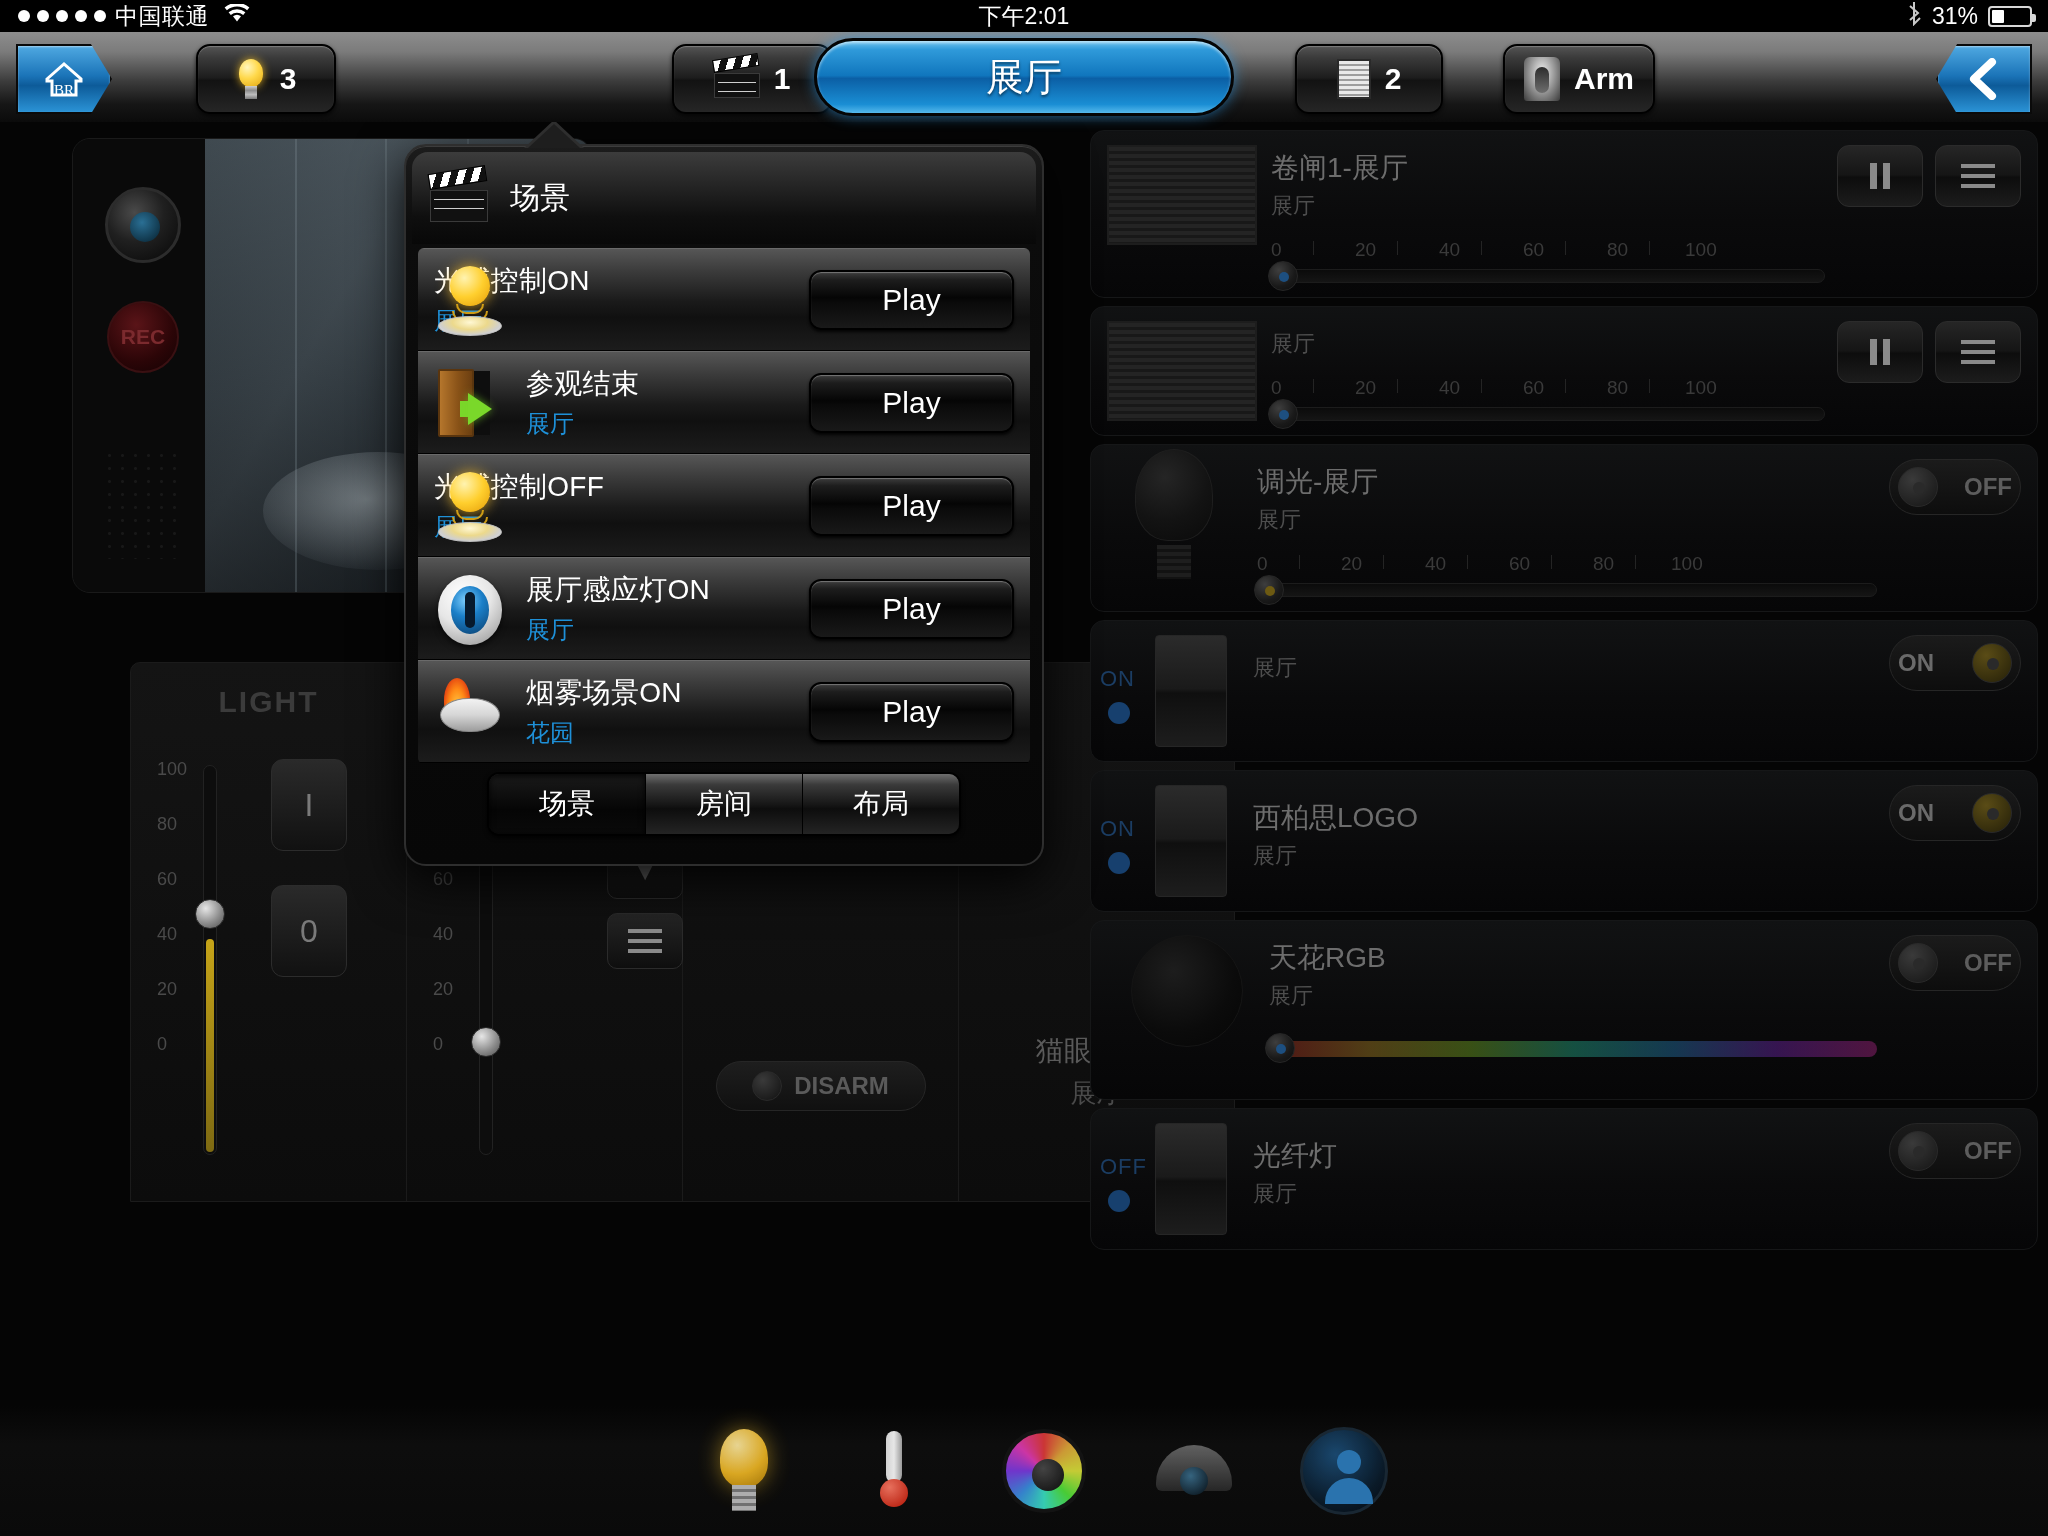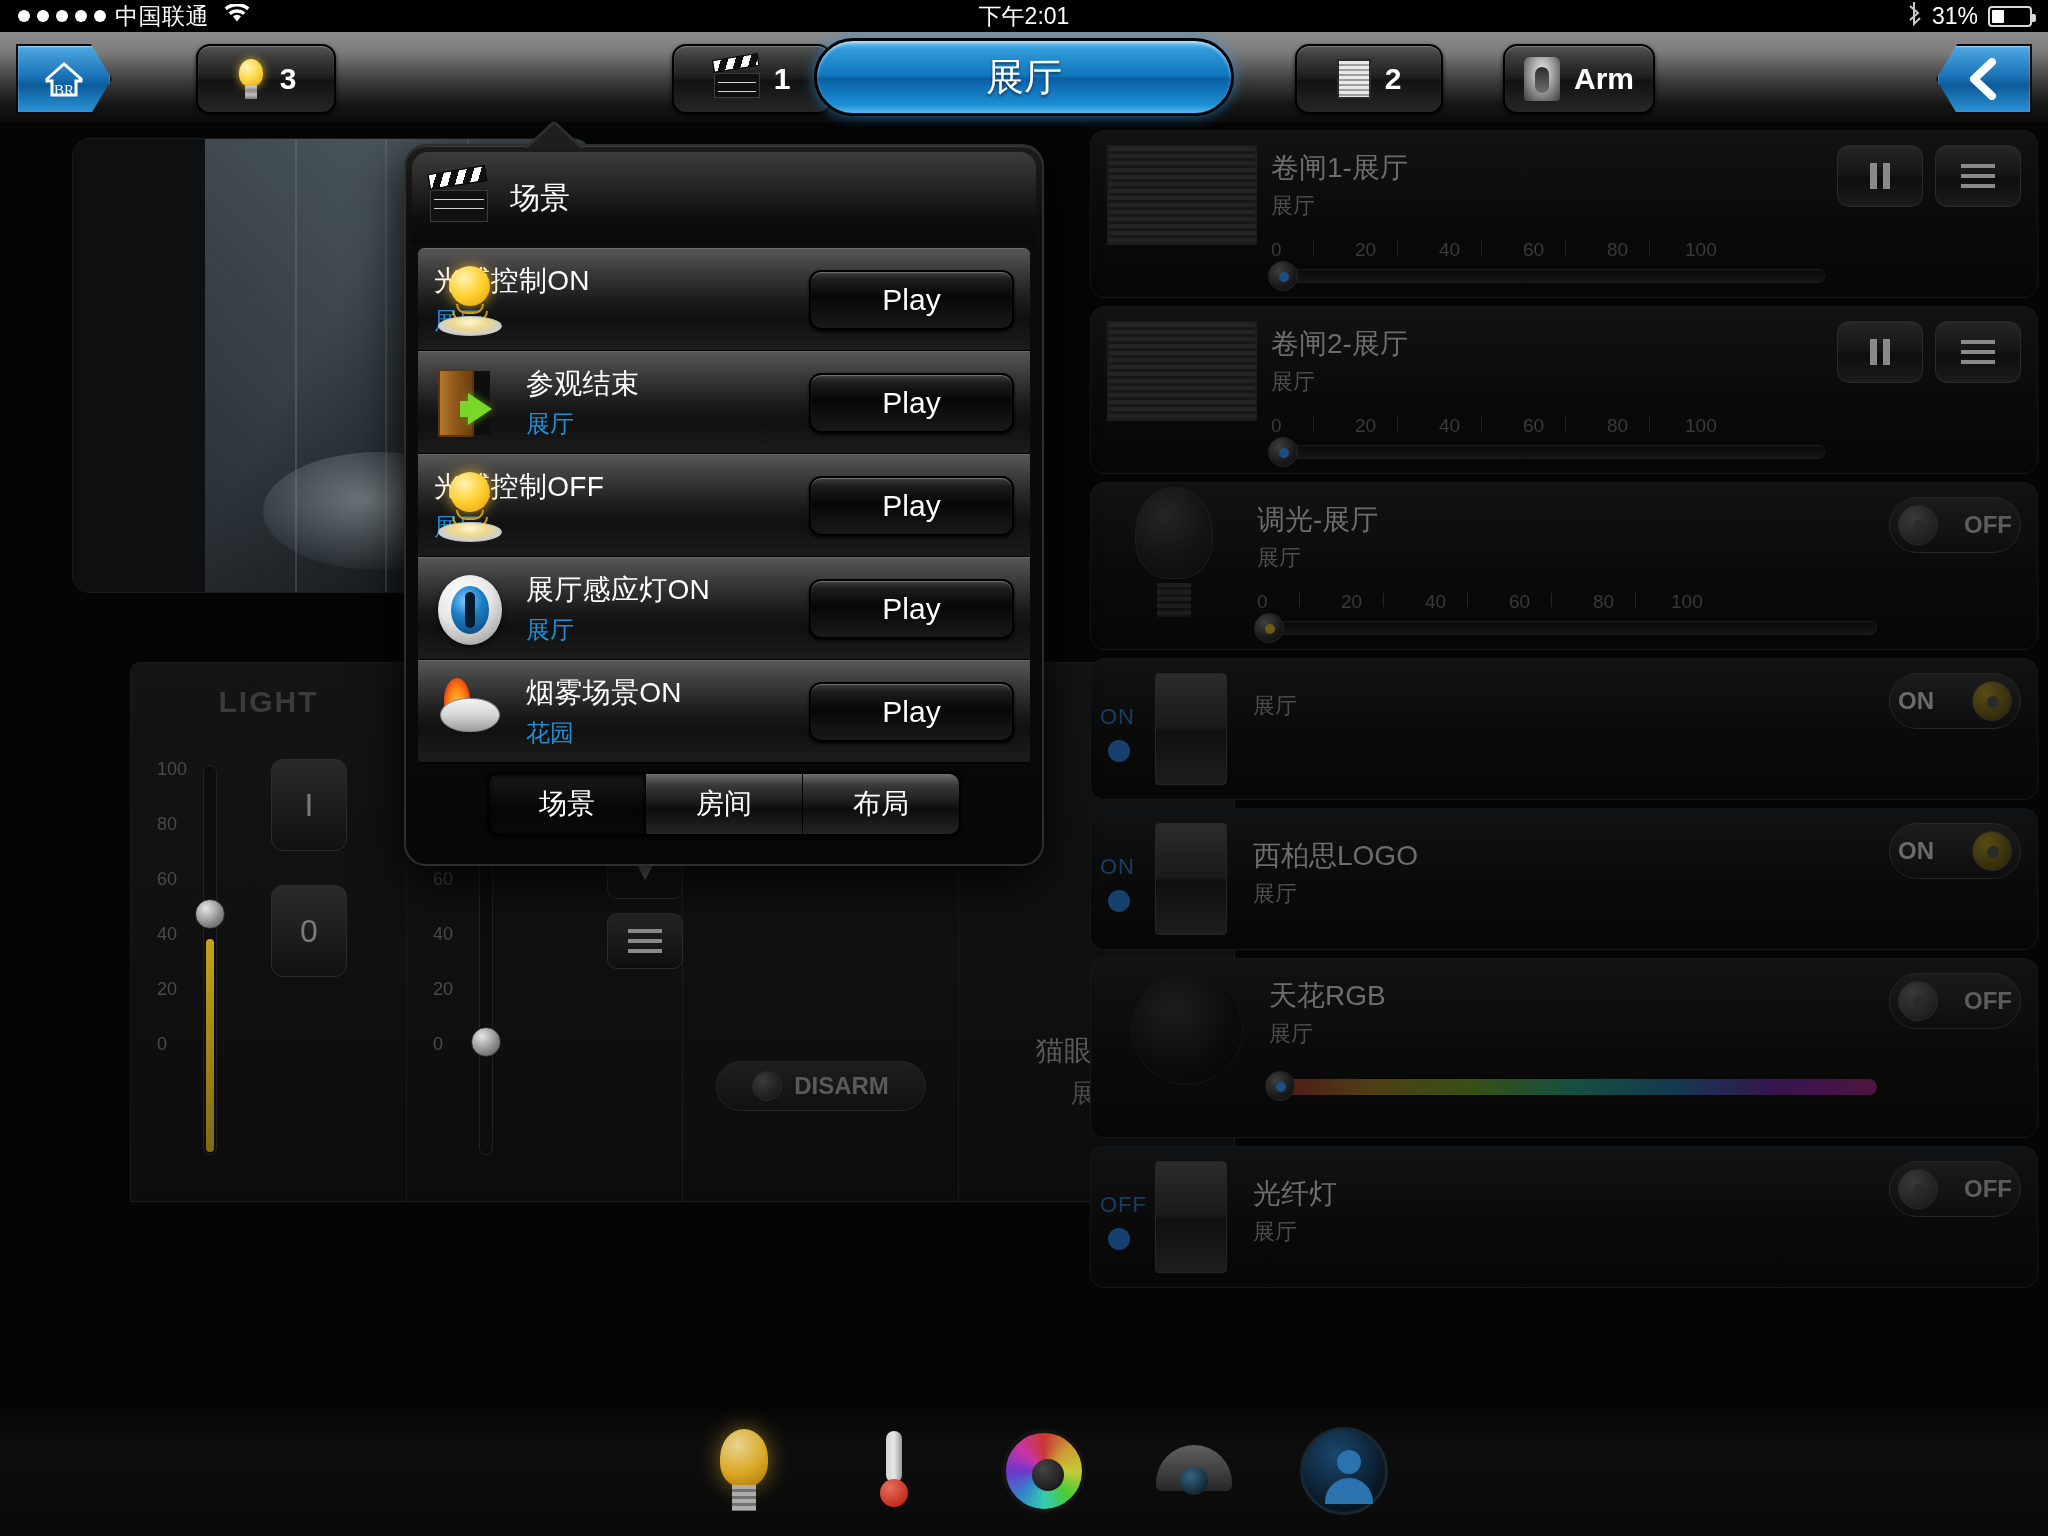--- a/index.html
+++ b/index.html
@@ -545,20 +545,25 @@
             </svg>
         </span>
       </div>
 
     </div>
   </div>
 
   <div class="bg-layer">
 
     <div class="cam-panel">
+      <div class="cam-side">
+        <div class="cam-lens"></div>
+        <div class="cam-rec">REC</div>
+        <div class="cam-grille"></div>
+      </div>
       <div class="cam-feed">
         <div class="strut" style="left:90px;"></div>
         <div class="strut" style="left:180px;"></div>
         <div class="strut" style="left:262px;"></div>
         <div class="blob"></div>
       </div>
     </div>
 
     <div class="lightpanel">
       <div class="lp-col">
@@ -662,21 +667,20 @@
             </span>
         </div>
       </div>
     </div>
 
     <div class="sb-card">
       <div class="sb-thumb">
           <div class="thumb-blind"></div>
         </div>
       <div class="sb-info">
-        <div class="sb-name">卷闸2-展厅</div>
         <div class="sb-room">展厅</div>
         <div class="sb-scale">
           <span class="tk" style="left:0;">0</span>
           <span class="tk" style="left:84px;">20</span>
           <span class="tk" style="left:168px;">40</span>
           <span class="tk" style="left:252px;">60</span>
           <span class="tk" style="left:336px;">80</span>
           <span class="tk" style="left:414px;">100</span>
           <i class="tick-line" style="left:42px;"></i>
             <i class="tick-line" style="left:126px;"></i>

